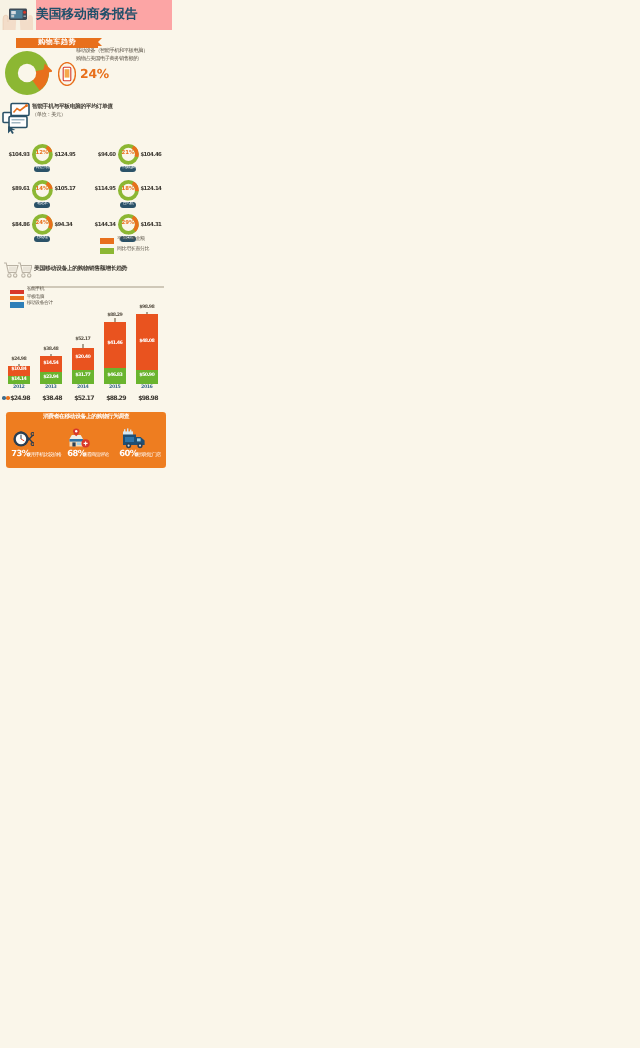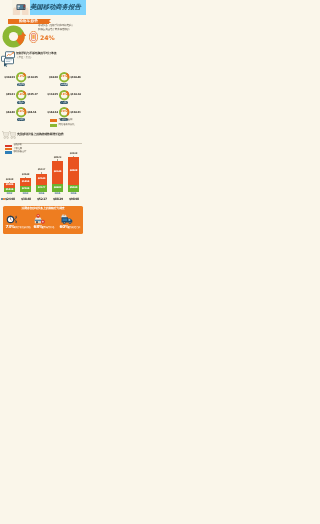--- a/index.html
+++ b/index.html
@@ -9,21 +9,21 @@
 .page{position:relative;width:86px;height:524px;background:#faf6ea;overflow:hidden;}
 .a{position:absolute;}
 .t{position:absolute;white-space:nowrap;line-height:1;}
 svg{display:block;}
 </style>
 </head>
 <body>
 
 <div class="page">
 
-<div class="a" style="left:12px;top:0;width:86px;height:15px;background:#7dd3fc;font-style:italic;">
+<div class="a" style="left:0;top:0;width:86px;height:15px;background:#fca5a5;">
   <svg class="a" style="left:0px;top:0px;" width="18" height="15" viewBox="0 0 36 30">
     <rect x="0" y="0" width="36" height="30" fill="#f7f2e4"></rect>
 
     <path d="M3 30 L3 19 Q3 15 6 15 Q8 15 8 18 L8 22 L9 13 Q9.4 10.6 11 11 Q12.6 11.4 12.4 13.6 L11.8 22 L13.4 12.4 Q13.9 10 15.4 10.4 Q16.9 10.8 16.6 13 L15.6 30 Z" fill="#f3ddc9"></path>
     <path d="M3 30 L3 19 Q3 15 6 15 Q8 15 8 18 L8 22" fill="none" stroke="#e3c3a6" stroke-width="0.5"></path>
 
     <path d="M33 30 L33 19 Q33 15 30 15 Q28 15 28 18 L28 22 L27 13 Q26.6 10.6 25 11 Q23.4 11.4 23.6 13.6 L24.2 22 L22.6 12.4 Q22.1 10 20.6 10.4 Q19.1 10.8 19.4 13 L20.4 30 Z" fill="#f3ddc9"></path>
 
     <rect x="9" y="8.5" width="18" height="11.5" rx="1.4" fill="#3f4a55"></rect>
     <rect x="10.4" y="10" width="12.2" height="8.5" rx="0.5" fill="#4f7f99"></rect>

